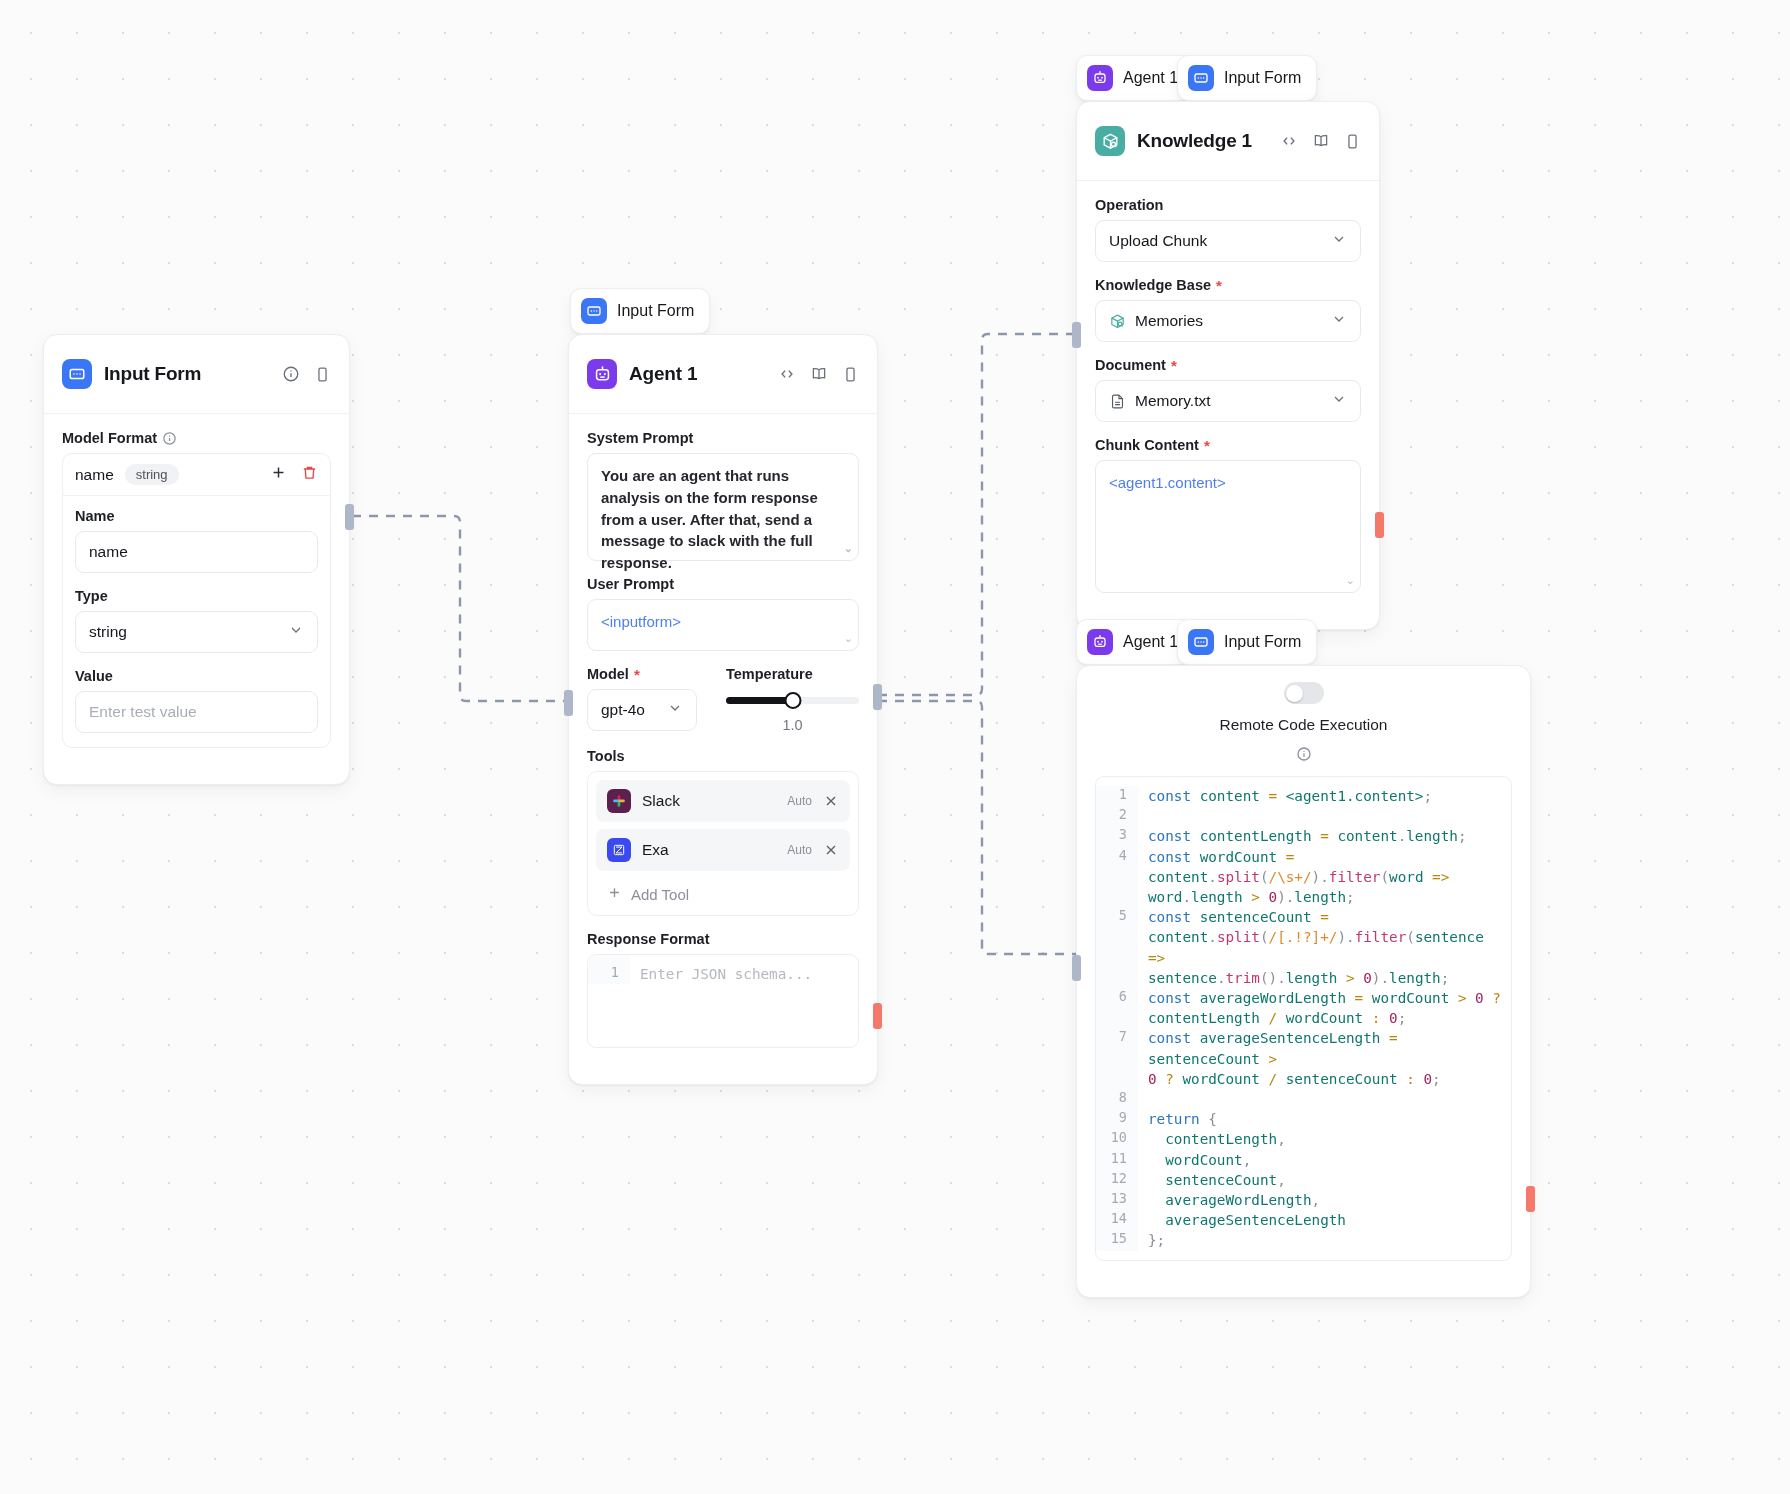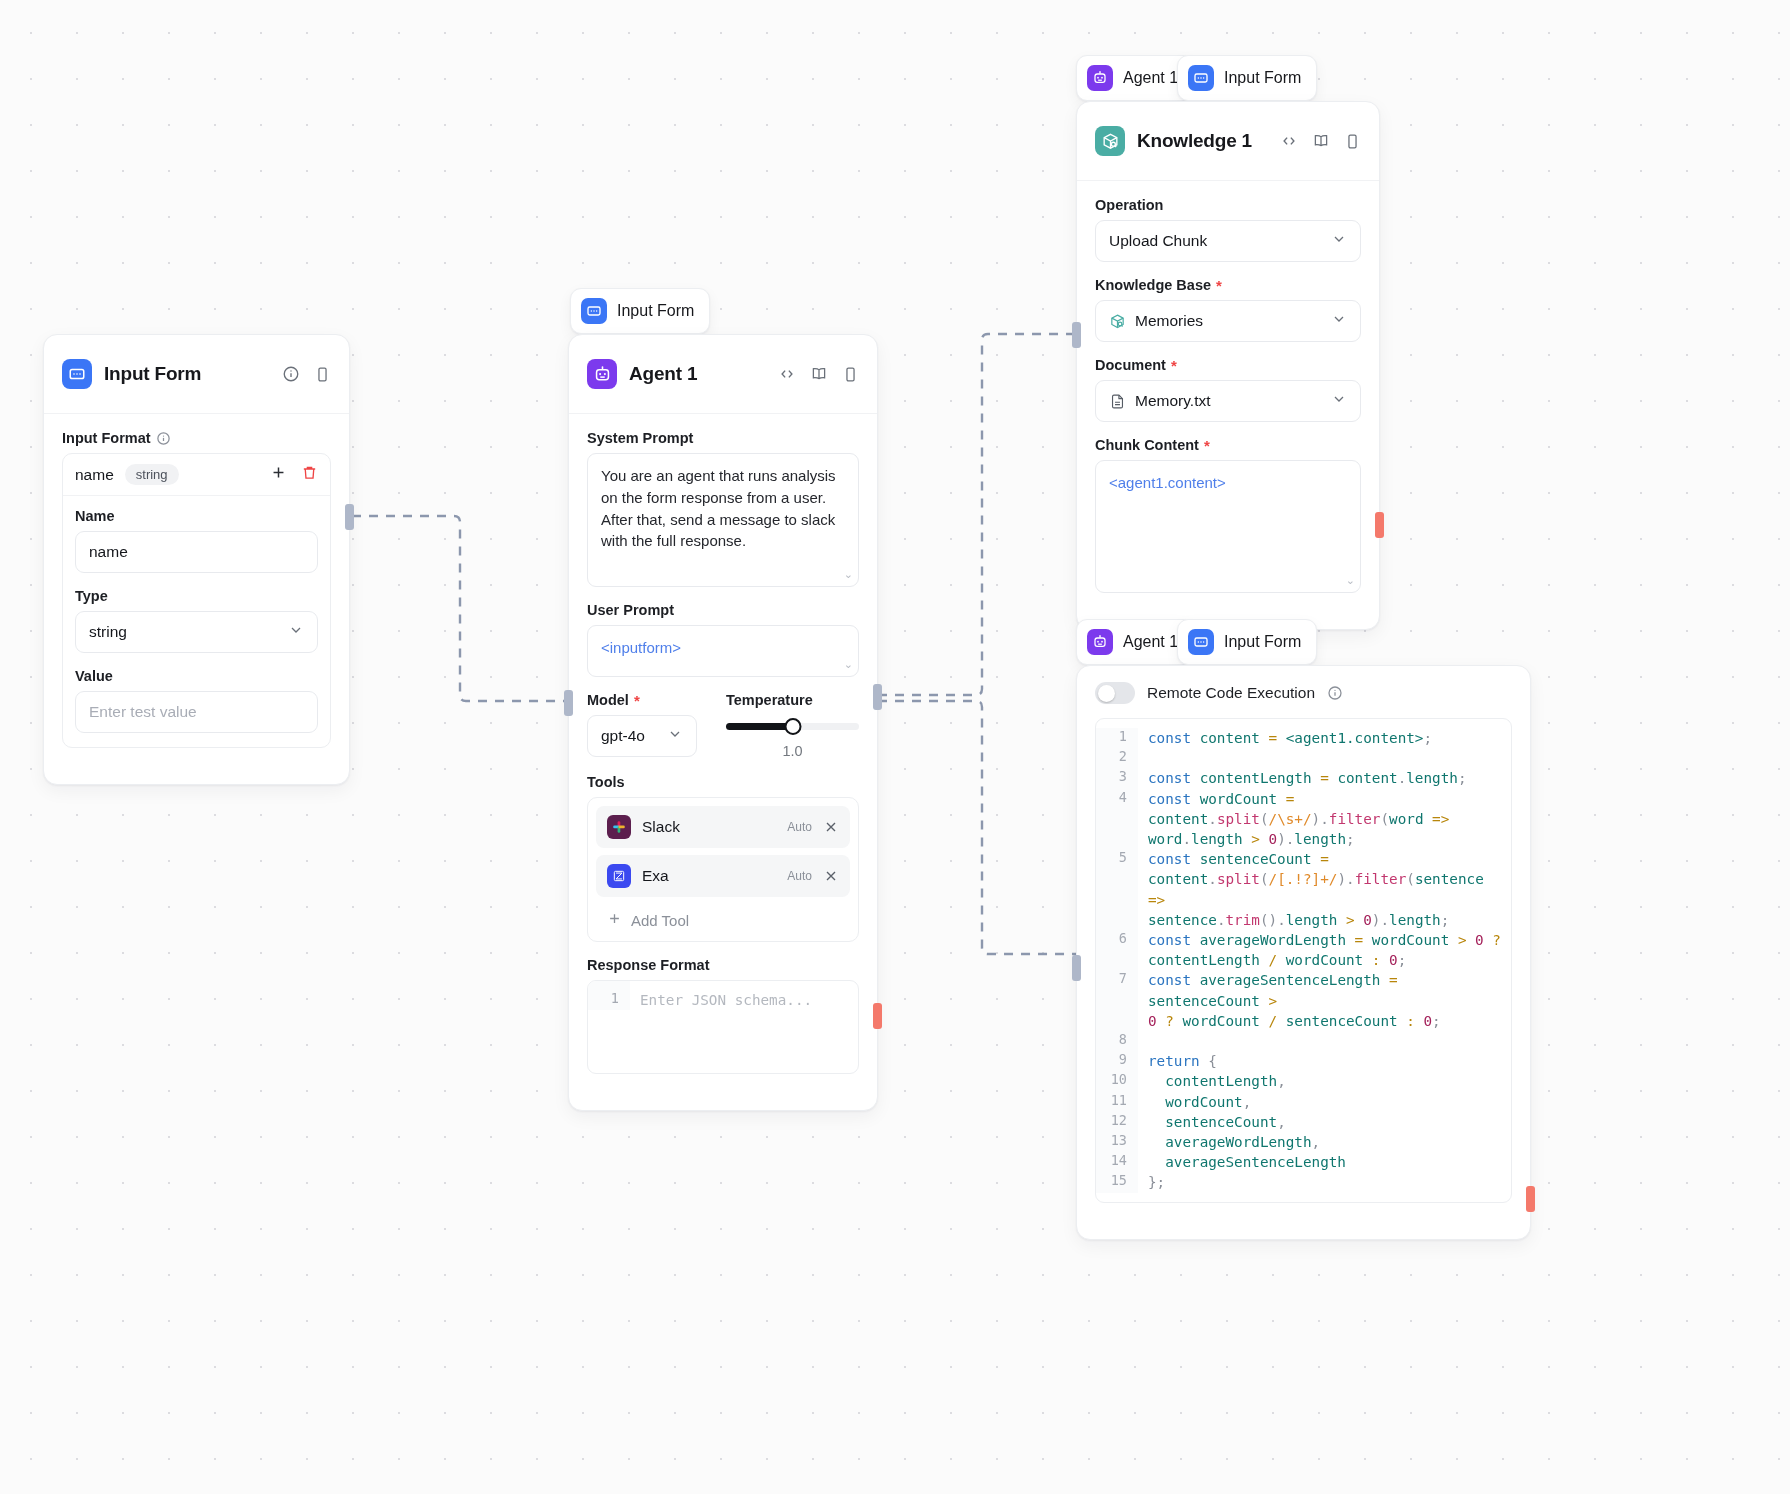--- a/index.html
+++ b/index.html
@@ -134,21 +134,21 @@
                white-space: pre-wrap; word-break: break-word; flex: 1; }
   .kw { color: #2a74c0; }
   .fn { color: #c2376e; }
   .rx { color: #e08a2a; }
   .num { color: #a4215a; }
   .op { color: #b8860b; }
   .pun { color: #8a8f98; }
   .tpl { color: #0f766e; }
   .ph-code { color: #b4b8bf; }
 
-  .rce-row { display: flex; align-items: center; gap: 12px; margin-bottom: 14px; }
+  .rce-row { display: flex; align-items: center; gap: 12px; margin-bottom: 14px; flex-direction: column; }
   .toggle {
     width: 40px; height: 22px; border-radius: 14px; background: #e4e6ea;
     position: relative; flex: 0 0 auto;
   }
   .toggle i {
     position: absolute; top: 2.5px; left: 2.5px;
     width: 17px; height: 17px; border-radius: 50%; background: #fff;
     box-shadow: 0 1px 2px rgba(0,0,0,.22);
   }
   .rce-label { font-size: 15.5px; color: #1d1f24; font-weight: 500; }
@@ -207,21 +207,21 @@
         </span>
         <span>
           <svg width="17" height="17" viewBox="0 0 24 24" fill="none" stroke="#6a7079" stroke-width="1.8">
             <rect x="7" y="3" width="10" height="18" rx="2"></rect>
           </svg>
         </span>
       </span>
     </div>
     <div class="node-body">
       <div class="flabel">
-        <span>Input Format</span>
+        <span>Model Format</span>
         <span class="info-i">
           <svg width="15" height="15" viewBox="0 0 24 24" fill="none" stroke="#8b9099" stroke-width="2">
             <circle cx="12" cy="12" r="9"></circle>
               <path d="M12 11v5"></path>
               <circle cx="12" cy="8" r="1" fill="#8b9099" stroke="none"></circle>
           </svg>
         </span>
       </div>
 
       <div class="fmt-box">
@@ -310,21 +310,21 @@
         <span>
           <svg width="17" height="17" viewBox="0 0 24 24" fill="none" stroke="#6a7079" stroke-width="1.8">
             <rect x="7" y="3" width="10" height="18" rx="2"></rect>
           </svg>
         </span>
       </span>
     </div>
     <div class="node-body">
 
       <div class="flabel">System Prompt</div>
-      <div class="ta" style="height:134px;">
+      <div class="ta" style="height:108px;font-weight:bold;">
         <span>You are an agent that runs analysis on the form response from a user. After that, send a message to slack with the full response.</span>
         <span class="resz">⌄</span>
       </div>
       <div class="gap"></div>
 
       <div class="flabel">User Prompt</div>
       <div class="ta" style="height:52px;">
         <span class="tmpl">&lt;inputform&gt;</span>
         <span class="resz">⌄</span>
       </div>

